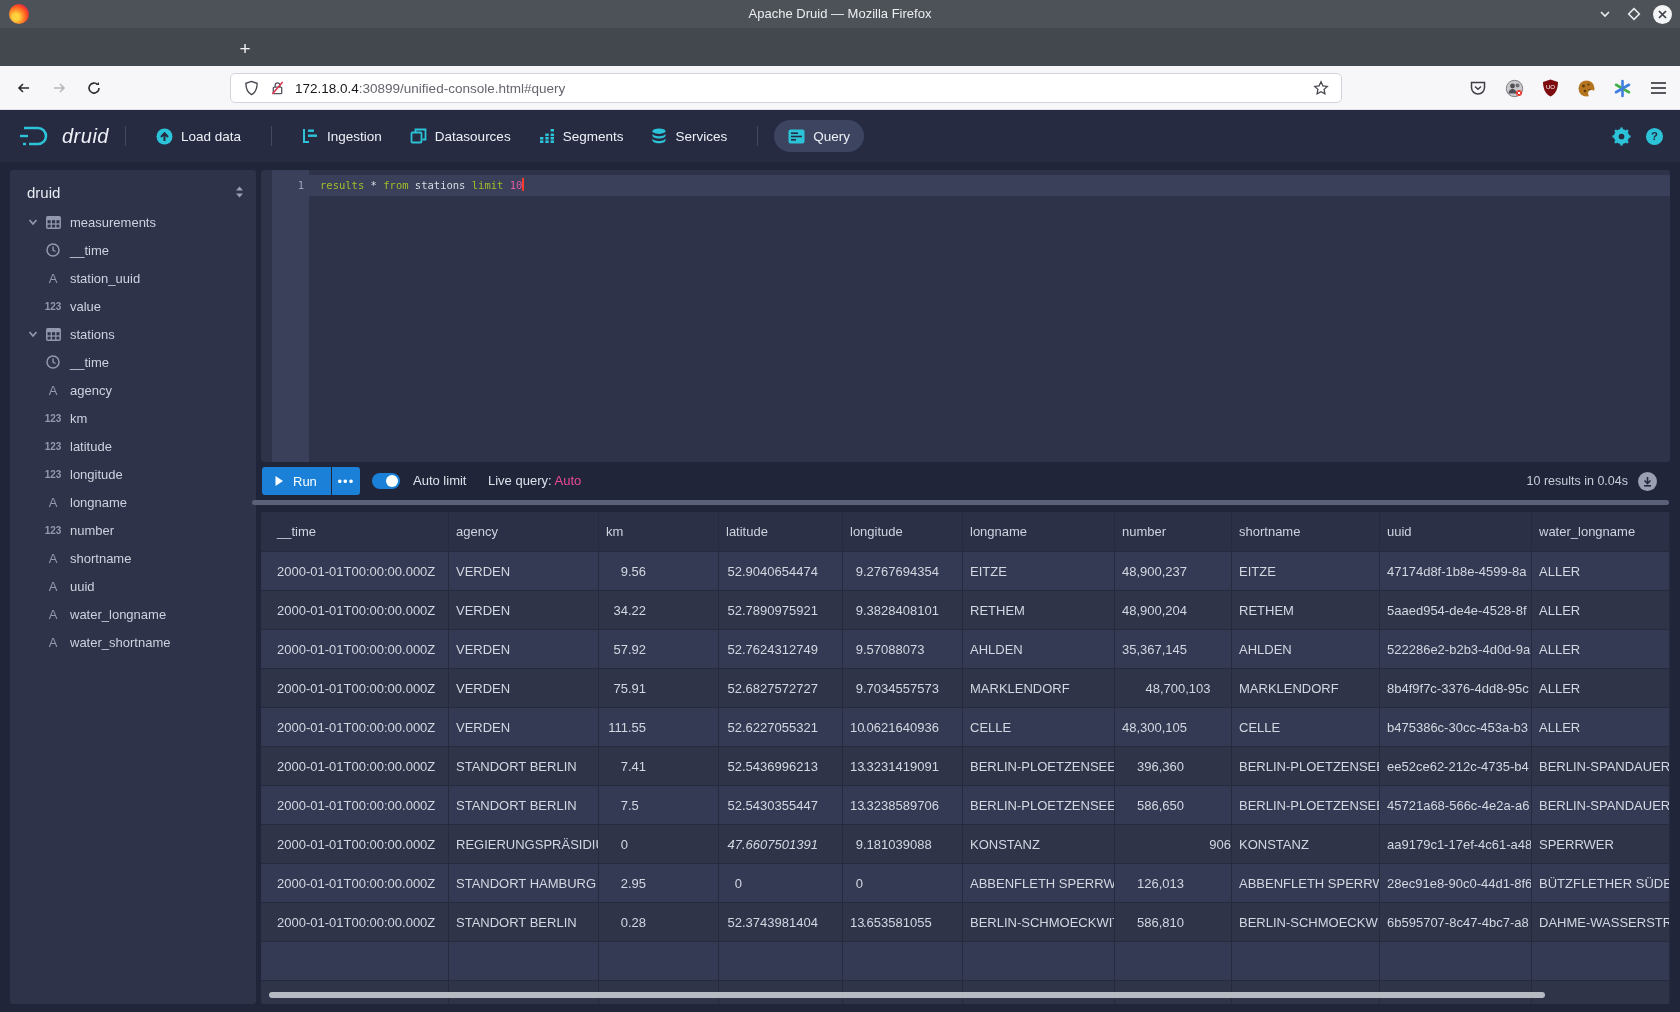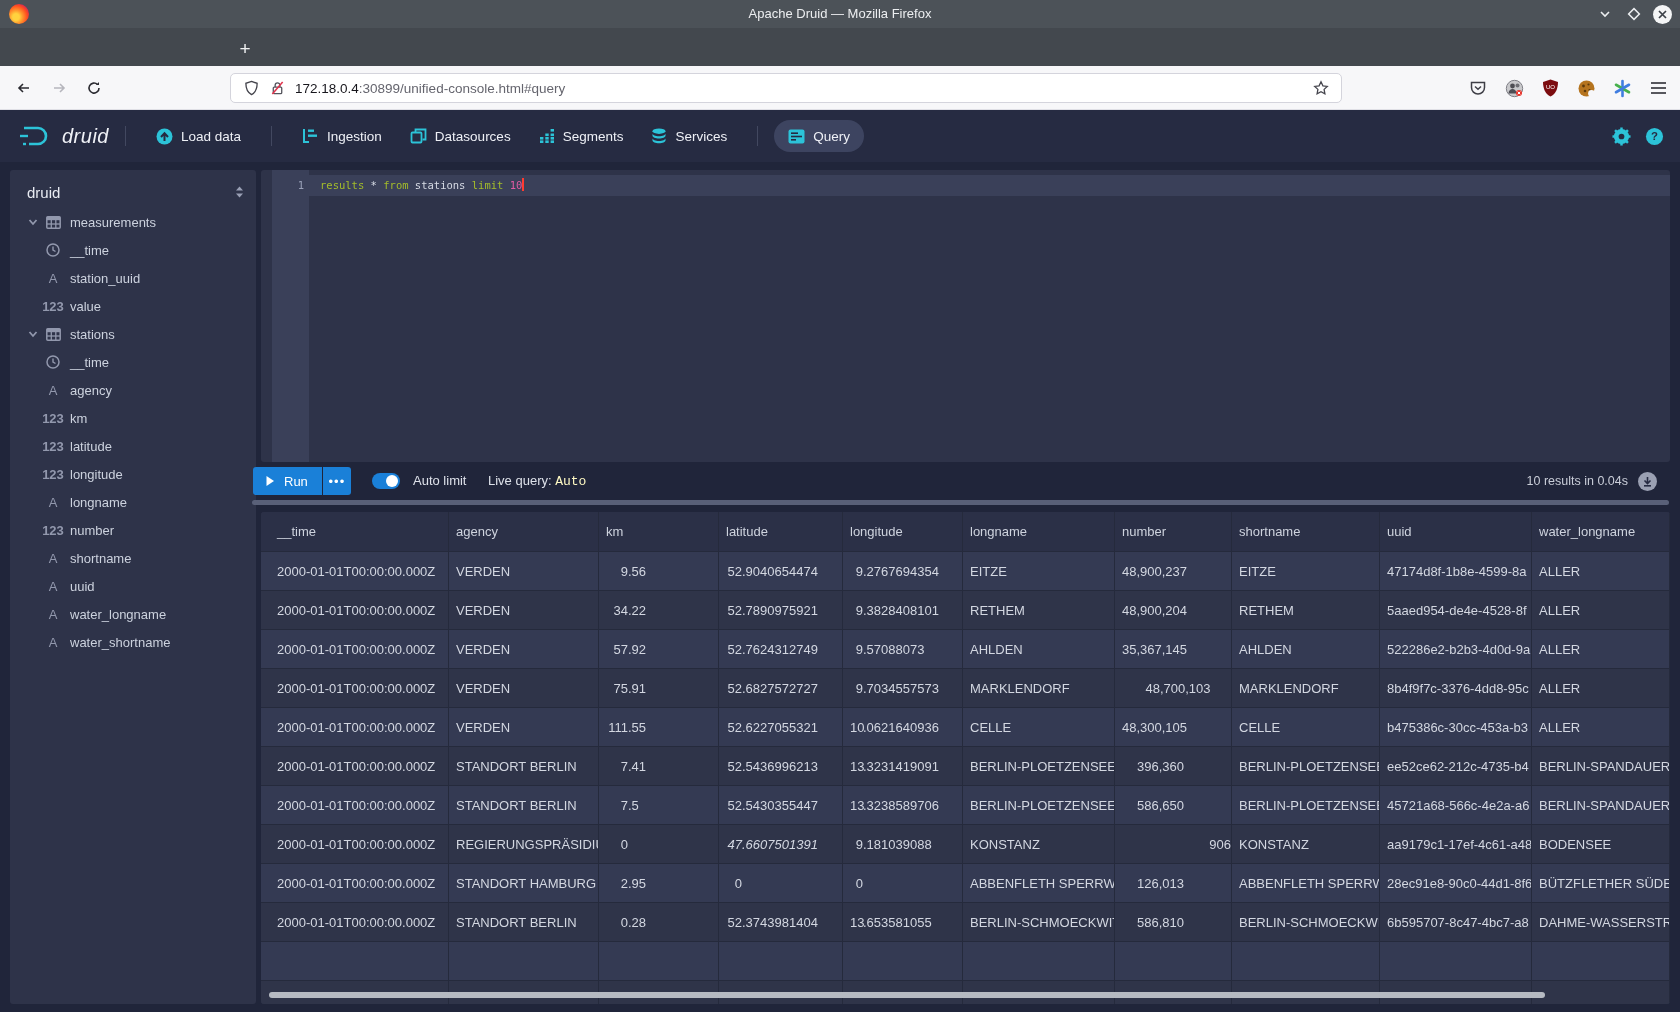--- a/index.html
+++ b/index.html
@@ -45,45 +45,45 @@
 .panel { background:#2e3349; border-radius:3px; }
 .sidebar { position:absolute; left:10px; top:8px; width:246px; height:834px; }
 .sb-header { position:absolute; left:17px; top:10px; right:10px; height:24px; display:flex; align-items:center; }
 .sb-title { color:#e8ebf2; font-size:15px; flex:1; }
 .tree { position:absolute; left:0; top:38px; right:0; }
 .tree-row { height:28px; display:flex; align-items:center; }
 .tree-chevron { width:14px; margin-left:16px; display:flex; align-items:center; justify-content:center; }
 .tree-noChevron { width:14px; margin-left:16px; }
 .tree-icon { width:22px; display:flex; align-items:center; justify-content:center; margin-left:2px; }
 .tree-label { color:#ccd2de; font-size:13px; margin-left:6px; }
-.i123 { font-size:13px; color:#9298ad; letter-spacing:0; font-weight:700; }
+.i123 { font-size:10px; color:#9298ad; letter-spacing:0; font-weight:700; }
 .iA { font-size:13px; color:#9298ad; font-weight:400; }
 
 
 .editor { position:absolute; left:261px; top:8px; width:1409px; height:292px; overflow:hidden; }
 .ed-gutter { position:absolute; left:11px; top:0; bottom:0; width:37px; background:#3a4059; }
 .ed-activeline { position:absolute; left:11px; right:0; top:5px; height:21px; background:#3a4059; }
 .ed-lineno { position:absolute; left:11px; top:5px; width:32px; height:21px; line-height:21px; text-align:right; color:#9aa1b8; font-family:"DejaVu Sans Mono", monospace; font-size:10.5px; }
 .ed-code { position:absolute; left:59px; top:5px; height:21px; line-height:21px; font-family:"DejaVu Sans Mono", monospace; font-size:10.5px; white-space:pre; }
 .tok-keyword { color:#a4bd2a; }
 .tok-plain { color:#d8dce6; }
 .tok-number { color:#e35ba4; }
 .ed-cursor { display:inline-block; width:2px; height:13px; background:#ff3b30; vertical-align:-2px; }
 
 
 .runbar { position:absolute; left:252px; top:300px; width:1418px; height:38px; }
-.btn-group { position:absolute; left:1px; top:5px; height:28px; display:flex; }
+.btn-group { position:absolute; left:10px; top:5px; height:28px; display:flex; }
 .run-btn { background:#1a80d8; color:#fff; height:28px; display:flex; align-items:center; padding:0 14px 0 12px; border-radius:3px 0 0 3px; gap:9px; font-size:13px; }
 .more-btn { background:#1a80d8; color:#fff; height:28px; width:28px; display:flex; align-items:center; justify-content:center; border-radius:0 3px 3px 0; margin-left:1px; font-size:13px; letter-spacing:1px; }
 .toggle-wrap { position:absolute; left:120px; top:11px; display:flex; align-items:center; }
 .toggle { width:28px; height:16px; border-radius:8px; background:#1a80d8; position:relative; }
 .toggle-knob { position:absolute; right:2px; top:2px; width:12px; height:12px; border-radius:50%; background:#fff; }
 .auto-limit { position:absolute; left:161px; top:0; height:38px; line-height:38px; color:#dde1e9; font-size:13px; }
 .live-query { position:absolute; left:236px; top:0; height:38px; line-height:38px; color:#dde1e9; font-size:13px; }
-.live-query .lq-val { color:#fef9c3;font-family:Liberation Mono, monospace; }
+.live-query .lq-val { color:#ec4899; }
 .results-info { position:absolute; right:42px; top:0; height:38px; line-height:38px; color:#c9cdd8; font-size:12.5px; }
 .dl-icon { position:absolute; right:13px; top:10px; width:19px; height:19px; border-radius:50%; background:#9aa0b2; display:flex; align-items:center; justify-content:center; }
 
 .h-divider { position:absolute; left:252px; top:338px; width:1417px; height:5px; background:#596078; border-radius:2.5px; }
 
 
 .results { position:absolute; left:261px; top:350px; width:1409px; height:492px; overflow:hidden; }
 .trow { display:flex; width:1409px; }
 .thead { height:40px; background:#2b3047; }
 .thead .cell { color:#ced3de; }
@@ -799,21 +799,21 @@
           </div>
           <div class="cell" style="width: 152px;">KONSTANZ</div>
           <div class="cell" style="width: 117px; justify-content: flex-end;">
             <span class="num-wrap">
               <span class="int" style="width:62px">906</span>
               <span></span>
             </span>
           </div>
           <div class="cell" style="width: 148px;">KONSTANZ</div>
           <div class="cell" style="width: 152px;">aa9179c1-17ef-4c61-a48</div>
-          <div class="cell" style="width: 138px;">BODENSEE</div>
+          <div class="cell" style="width: 138px;">SPERRWER</div>
         </div>
         <div class="trow drow row-odd">
           <div class="cell first" style="width: 188px;">2000-01-01T00:00:00.000Z</div>
           <div class="cell" style="width: 150px;">STANDORT HAMBURG</div>
           <div class="cell" style="width: 120px;">
             <span class="num-wrap">
               <span class="int" style="width:22px">2</span>
               <span>.95</span>
             </span>
           </div>

